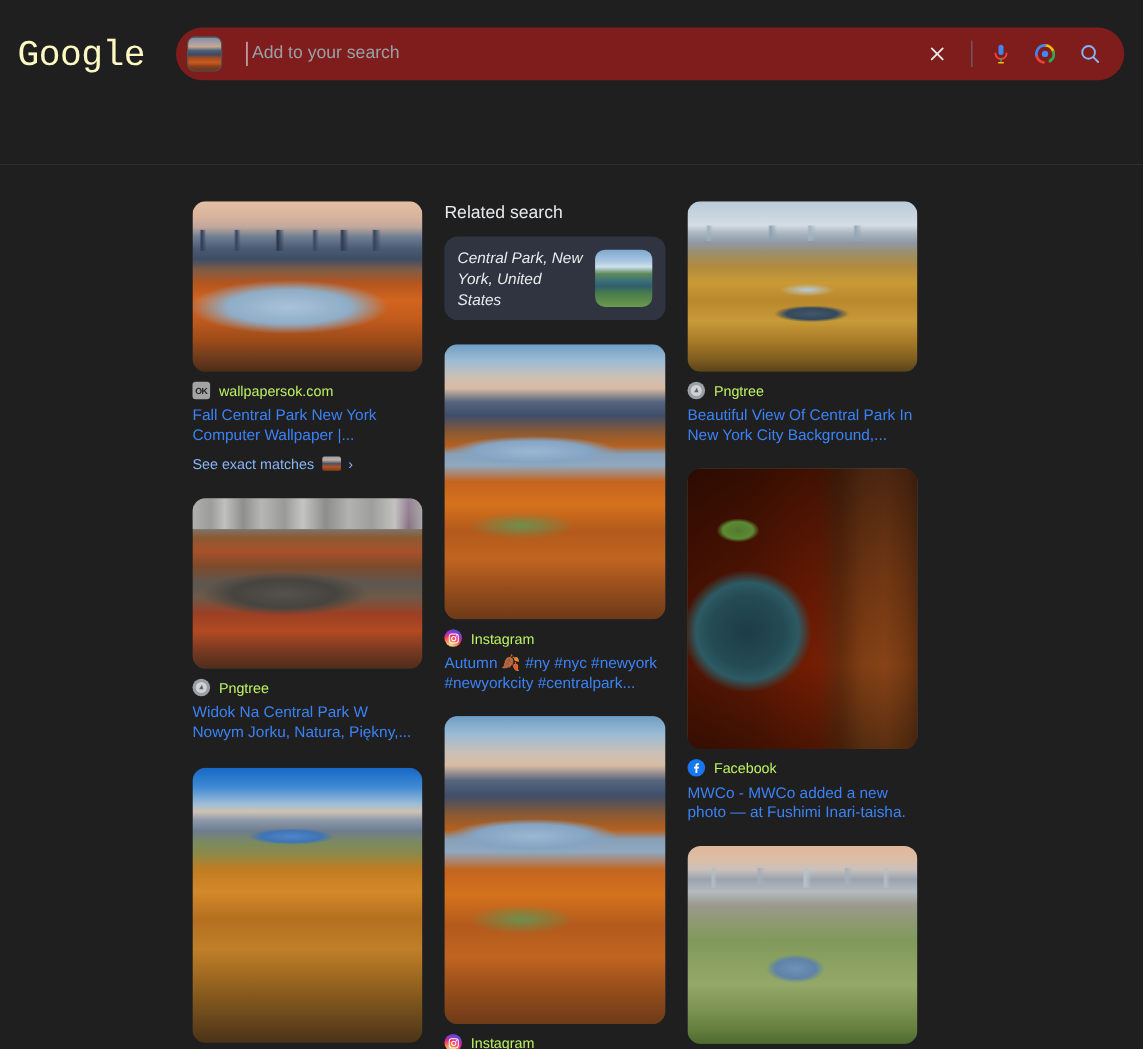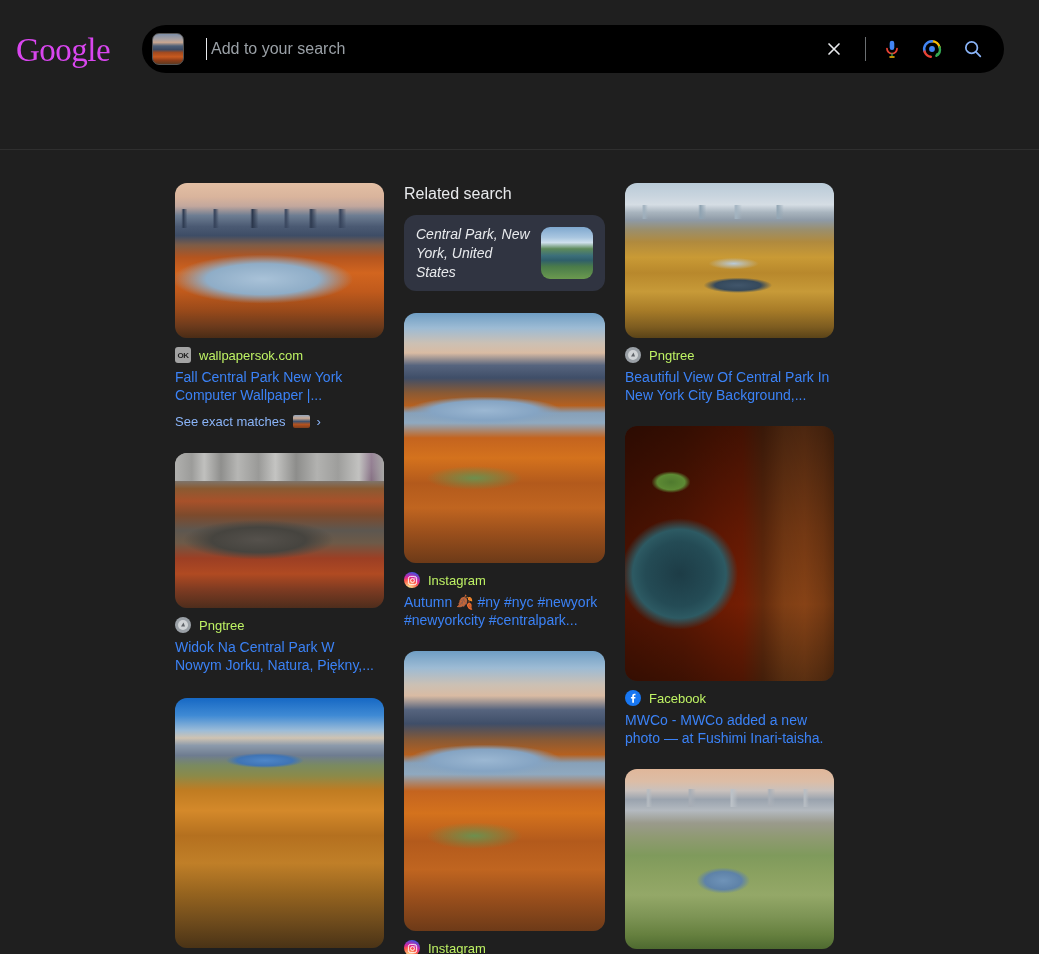--- a/index.html
+++ b/index.html
@@ -14,31 +14,31 @@
   
   .header {
     height: 150px;
     background: #1f1f1f;
     border-bottom: 1px solid #2f2f2f;
     position: relative;
   }
   .logo {
     position: absolute;
     left: 16px; top: 32px;
-    font-family: Liberation Serif, serif;
+    font-family: Liberation Mono, monospace;
     font-size: 33px;
-    color: #d946ef;
+    color: #fef9c3;
     letter-spacing: -0.5px;
     font-weight: 400;
   }
   .searchbar {
     position: absolute;
-    left: 142px; top: 25px;
+    left: 160px; top: 25px;
     width: 862px; height: 48px;
-    background: #000000;
+    background: #7f1d1d;
     border-radius: 26px;
     display: flex;
     align-items: center;
     padding: 0 12px 0 10px;
   }
   .search-thumb {
     width: 32px; height: 32px;
     border-radius: 7px;
     flex: 0 0 auto;
     background:

